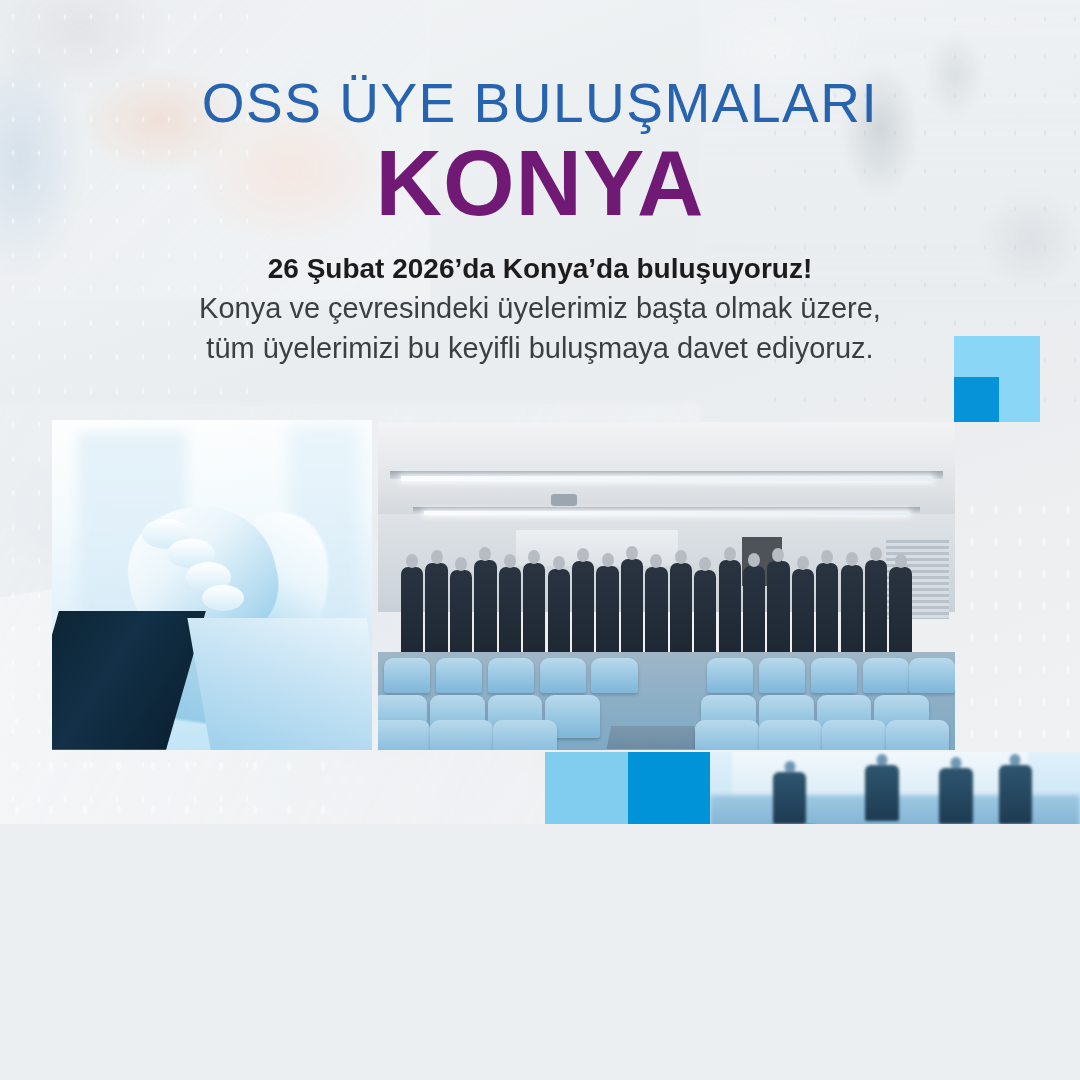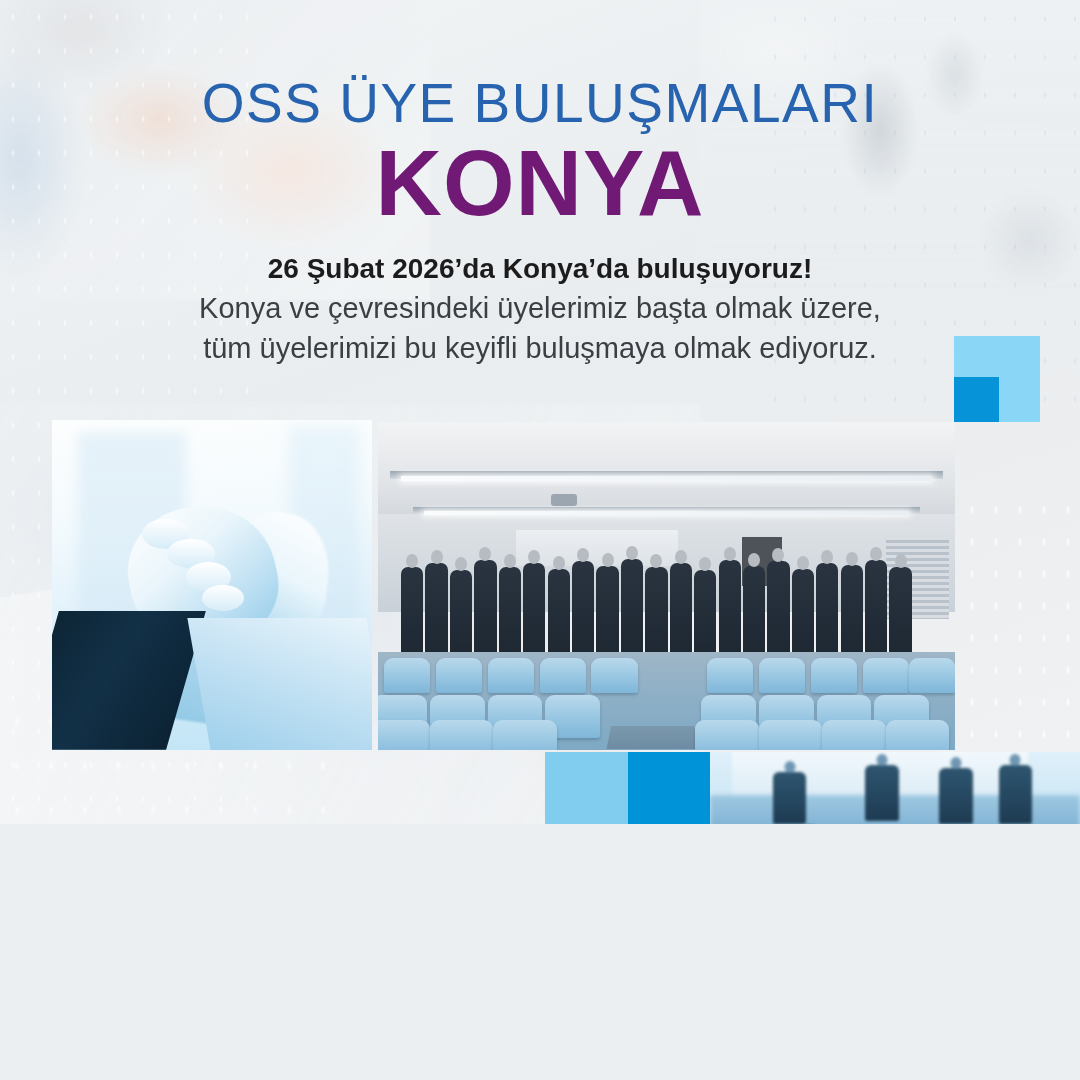--- a/index.html
+++ b/index.html
@@ -322,21 +322,21 @@
   <div class="dots-midleft"></div>
 
   <div class="header">
     <div class="title-top">OSS ÜYE BULUŞMALARI</div>
     <div class="title-main">KONYA</div>
   </div>
 
   <div class="sub-wrap">
     <div class="sub-bold">26 Şubat 2026’da Konya’da buluşuyoruz!</div>
     <div class="sub-line">Konya ve çevresindeki üyelerimiz başta olmak üzere,</div>
-    <div class="sub-line">tüm üyelerimizi bu keyifli buluşmaya olmak ediyoruz.</div>
+    <div class="sub-line">tüm üyelerimizi bu keyifli buluşmaya davet ediyoruz.</div>
   </div>
 
   <div class="sq sq-tr-light"></div>
   <div class="sq sq-tr-dark"></div>
 
   <div class="photo photo-hands">
     <div class="ph-hands-bg"></div>
     <div class="ph-hands-win"></div>
     <div class="ph-hands-win2"></div>
     <div class="ph-forearm"></div>

